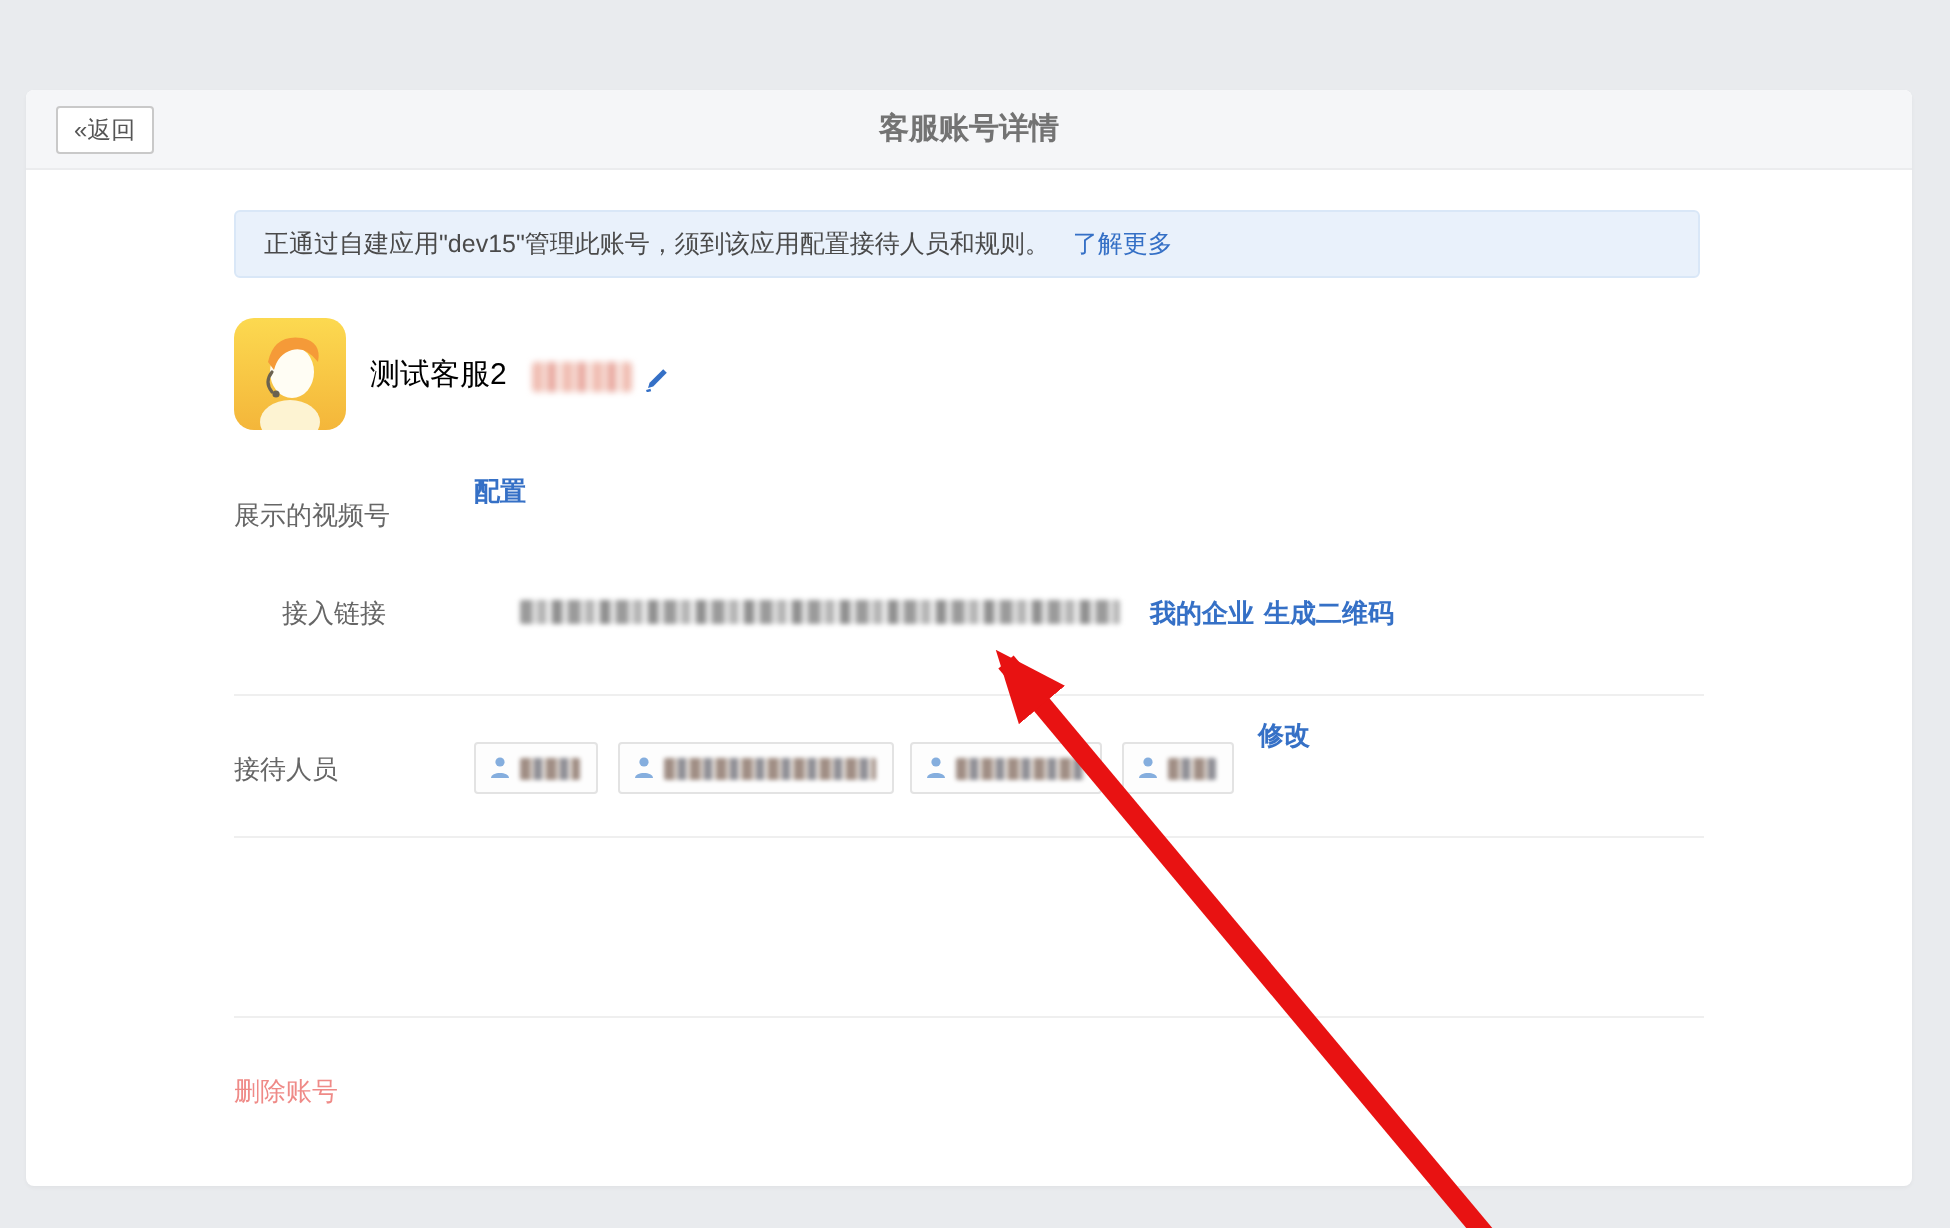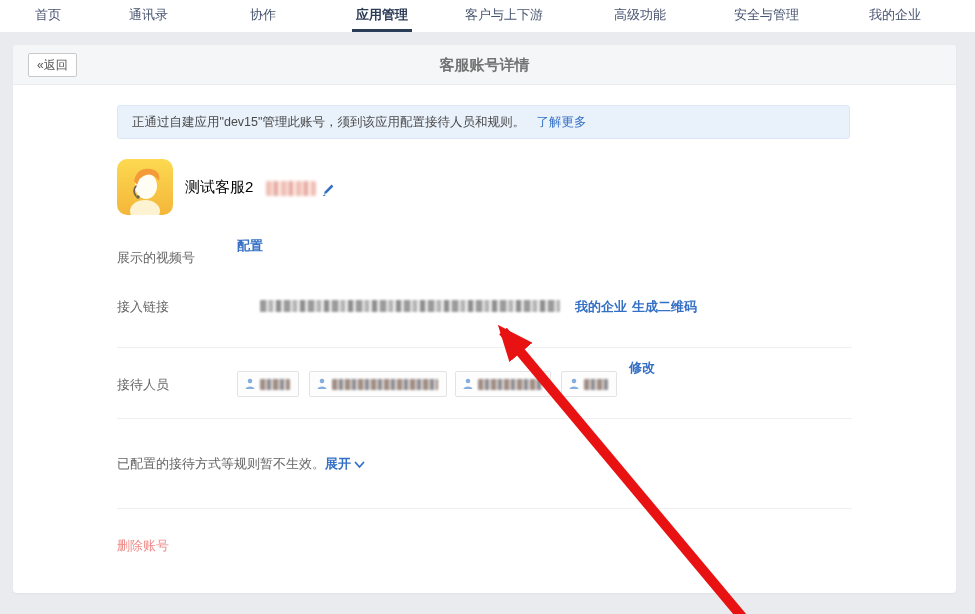--- a/index.html
+++ b/index.html
@@ -48,30 +48,20 @@
   .delete-link { position:absolute; left:104px; top:492px; font-size:13px; color:#ef8a87; cursor:pointer; }
 
   
   .arrow-overlay { position:absolute; left:0; top:0; width:975px; height:614px; pointer-events:none; }
 </style>
 </head>
 <body>
 
 <div id="stage">
 
-  <div class="topnav">
-    <div class="tab" style="left:35px;">首页</div>
-    <div class="tab" style="left:129px;">通讯录</div>
-    <div class="tab" style="left:250px;">协作</div>
-    <div class="tab active" style="left:356px;">应用管理</div>
-    <div class="tab" style="left:465px;">客户与上下游</div>
-    <div class="tab" style="left:614px;">高级功能</div>
-    <div class="tab" style="left:734px;">安全与管理</div>
-    <div class="tab" style="left:869px;">我的企业</div>
-  </div>
 
   <div class="panel">
 
     <div class="panel-header">
       <div class="page-title">客服账号详情</div>
       <button class="back-btn">«返回</button>
     </div>
 
     <div class="banner">
       <span>正通过自建应用"dev15"管理此账号，须到该应用配置接待人员和规则。</span>
@@ -97,21 +87,21 @@
     <div class="acct-name">测试客服2</div>
     <div class="name-redacted"></div>
     <svg class="edit-icon" viewBox="0 0 13 13">
       <path d="M2 11 L4.6 10.2 L11.4 3.4 L9.6 1.6 L2.8 8.4 Z" fill="#3570c6"></path>
       <path d="M1.2 12.6 L3.4 12.0" stroke="#3570c6" stroke-width="1.2"></path>
     </svg>
 
     <div class="field-label" style="top:204px;">展示的视频号</div>
     <div class="field-link link" style="left:224px; top:192px;">配置</div>
 
-    <div class="field-label" style="top:253px;">接入链接</div>
+    <div class="field-label" style="top:253px;margin-left:24px;">接入链接</div>
     <div class="url-redacted"></div>
     <div class="field-link link" style="left:562px; top:253px;">我的企业</div>
     <div class="field-link link" style="left:619px; top:253px;">生成二维码</div>
 
     <div class="divider" style="top:302px;"></div>
 
     <div class="field-label" style="top:331px;font-family:Liberation Serif, serif;">接待人员</div>
 
     <div class="tag" style="left:224px; width:62px;">
       <svg class="person-icon" viewBox="0 0 10 12">
@@ -138,25 +128,20 @@
       <svg class="person-icon" viewBox="0 0 10 12">
           <circle cx="5" cy="3" r="2.3" fill="#85aede"></circle>
           <path d="M0.5 11 C0.5 7.6 9.5 7.6 9.5 11 Z" fill="#85aede"></path>
         </svg>
       <div class="tag-redacted" style="width:24px;"></div>
     </div>
     <div class="field-link link" style="left:616px; top:314px;">修改</div>
 
     <div class="divider" style="top:373px;"></div>
 
-    <div class="rules-line">
-      <span>已配置的接待方式等规则暂不生效。</span><span class="link" style="font-weight:bold;">展开</span><svg class="chevron" width="11" height="8" viewBox="0 0 11 8">
-          <path d="M1.5 1.5 L5.5 6 L9.5 1.5" stroke="#3570c6" stroke-width="1.8" fill="none" stroke-linecap="round"></path>
-        </svg>
-    </div>
 
     <div class="divider" style="top:463px;"></div>
 
     <div class="delete-link">删除账号</div>
 
   </div>
 
   <svg class="arrow-overlay" viewBox="0 0 975 614">
     <defs>
       <marker id="ah" markerWidth="3.6" markerHeight="3" refX="2.8" refY="1.5" orient="auto" markerUnits="strokeWidth">

